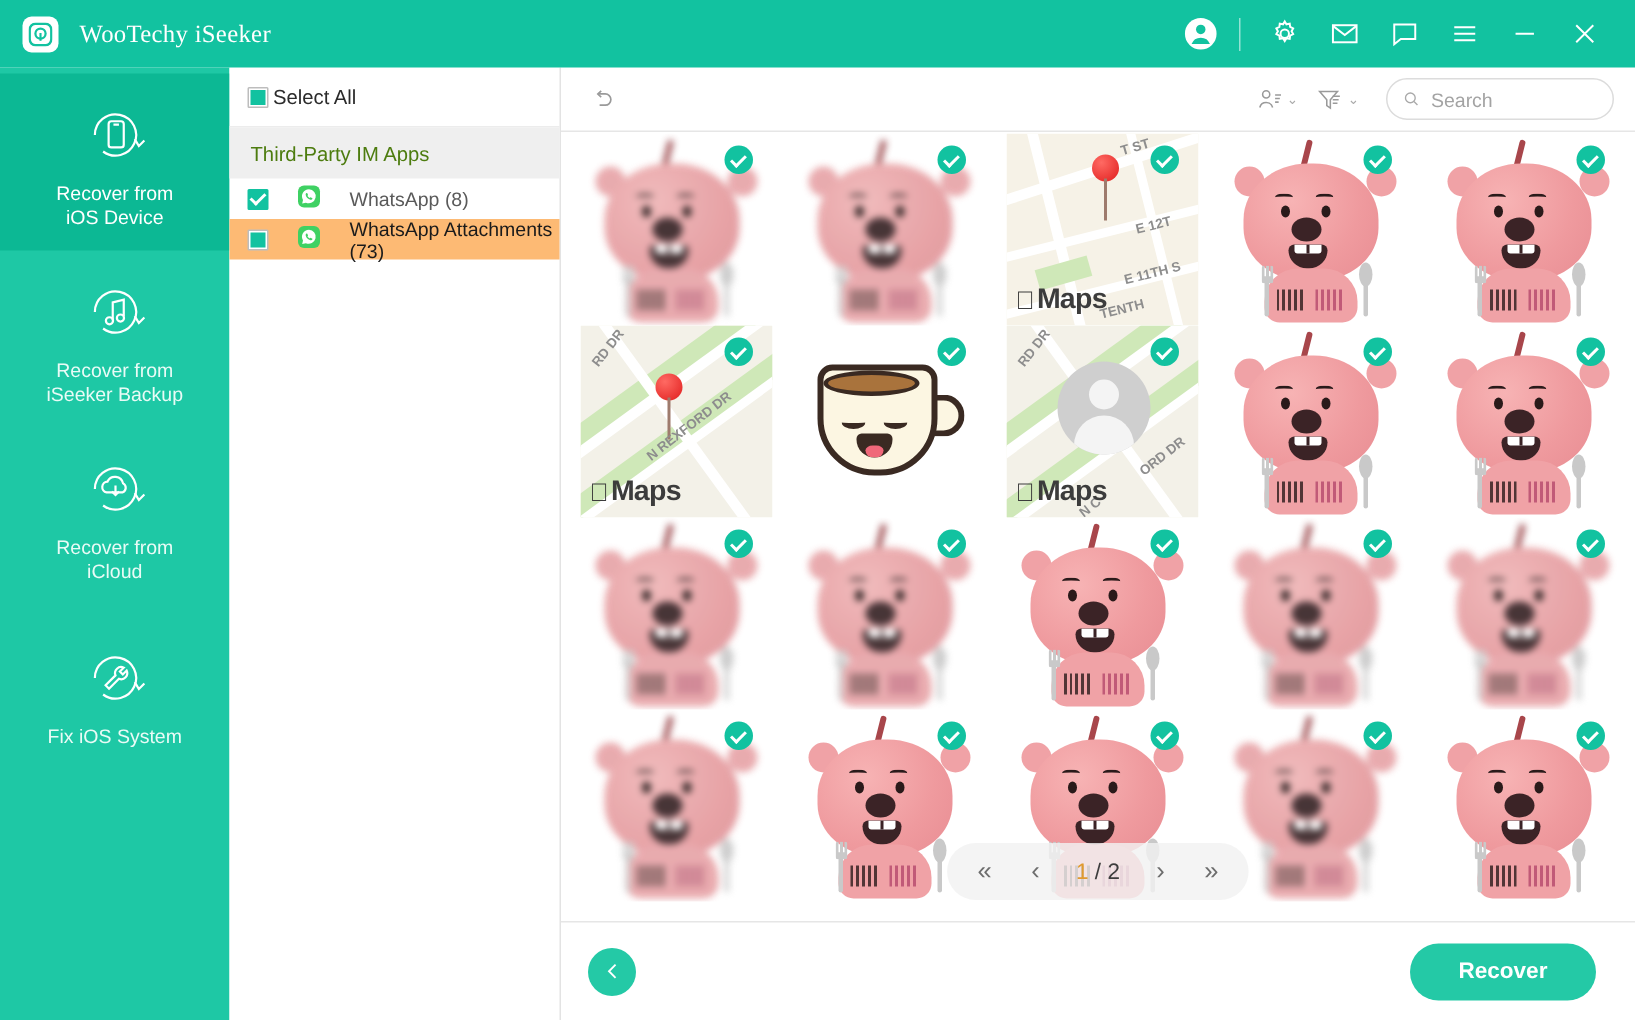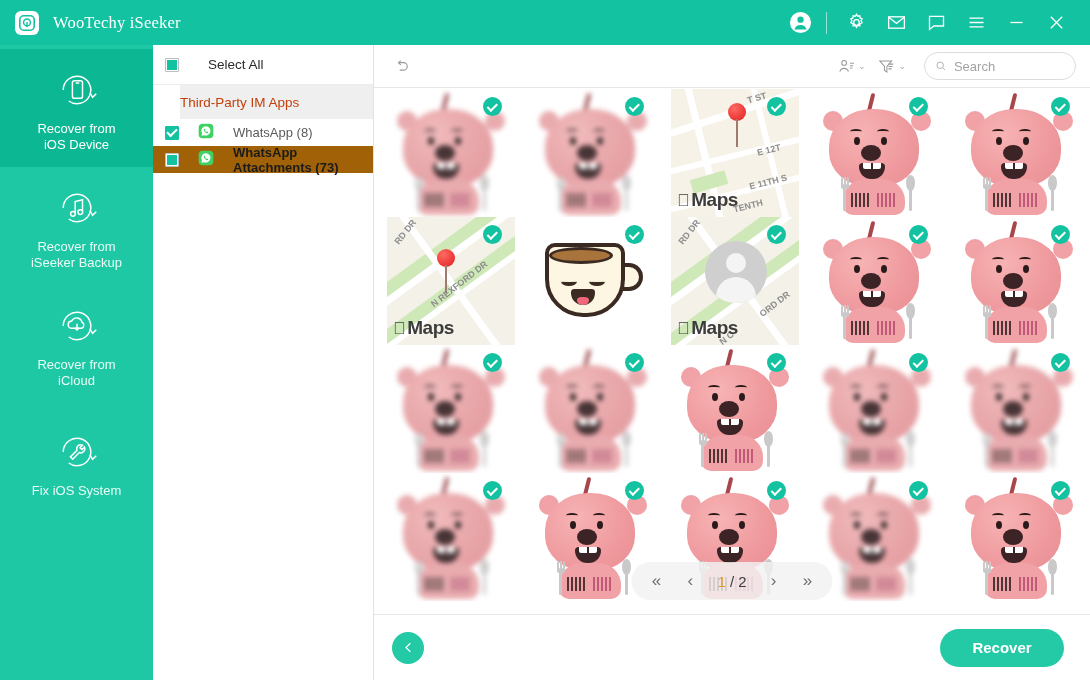--- a/index.html
+++ b/index.html
@@ -44,33 +44,33 @@
   .side-item.active { background:#0cb894; color:#ffffff; }
   .side-ico { height:54px; display:flex; align-items:center; justify-content:center; }
   .side-lbl { font-size:13px; line-height:16px; padding:0 6px; }
 
   
   .tree {
     width:221px; flex:0 0 221px; background:#ffffff;
     border-right:1px solid #e3e3e3; display:flex; flex-direction:column;
   }
   .selectall {
-    height:40px; display:flex; align-items:center; padding-left:12px; gap:29px;
+    height:40px; display:flex; align-items:center; padding-left:12px; gap:3px;
     border-bottom:1px solid #ececec; cursor:pointer;
   }
   .selectall-lbl { font-size:13.5px; color:#2b2b2b; }
   .tree-group {
-    height:34px; background:#efefef; display:flex; align-items:center; padding-left:0;
-    font-size:13.5px; color:#c2410c;margin-left:27px;
+    height:34px; background:#efefef; display:flex; align-items:center; padding-left:14px;
+    font-size:13.5px; color:#4d7c0f;
   }
   .tree-row {
     height:27px; display:flex; align-items:center; padding-left:12px; gap:19px; cursor:pointer;
     font-size:13px; color:#5a5a5a;
   }
-  .tree-row.sel { background:#a16207; color:#1b1b1b; font-weight:700; }
+  .tree-row.sel { background:#fdba74; color:#1b1b1b; font-weight:400; }
   .tree-row .wa { flex:0 0 16px; }
 
   
   .cb { width:14px; height:14px; flex:0 0 14px; border:1px solid #bdbdbd; background:#fff; border-radius:1px;
         display:flex; align-items:center; justify-content:center; }
   .cb.indet::after { content:""; width:10px; height:10px; background:#12c2a0; display:block; }
   .cb.checked { background:#12c2a0; border-color:#12c2a0; }
   .cb.checked::after { content:""; width:8px; height:4px; border-left:2px solid #fff; border-bottom:2px solid #fff;
         transform:rotate(-45deg) translate(1px,-1px); display:block; }
 

